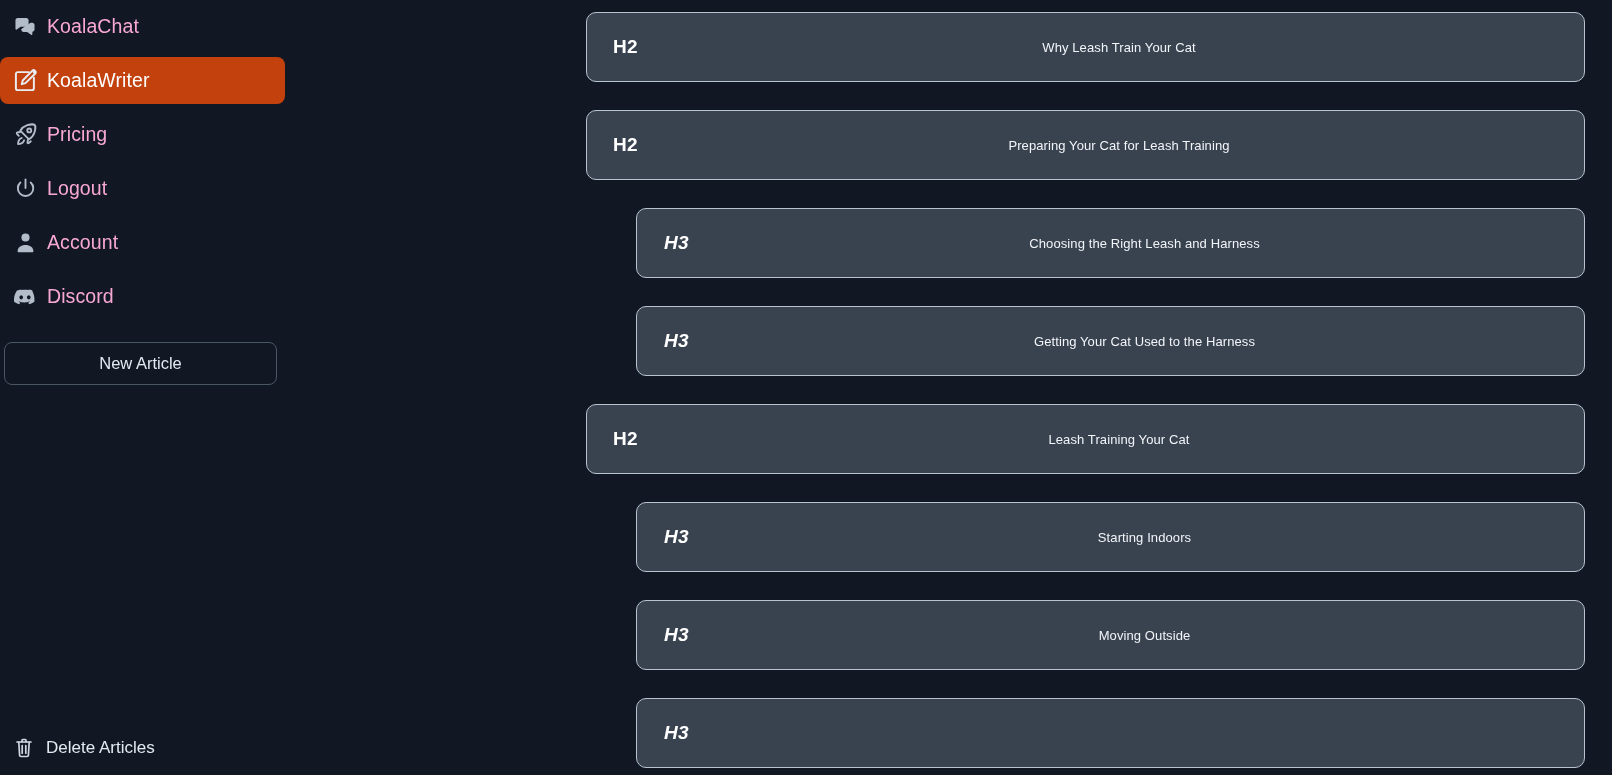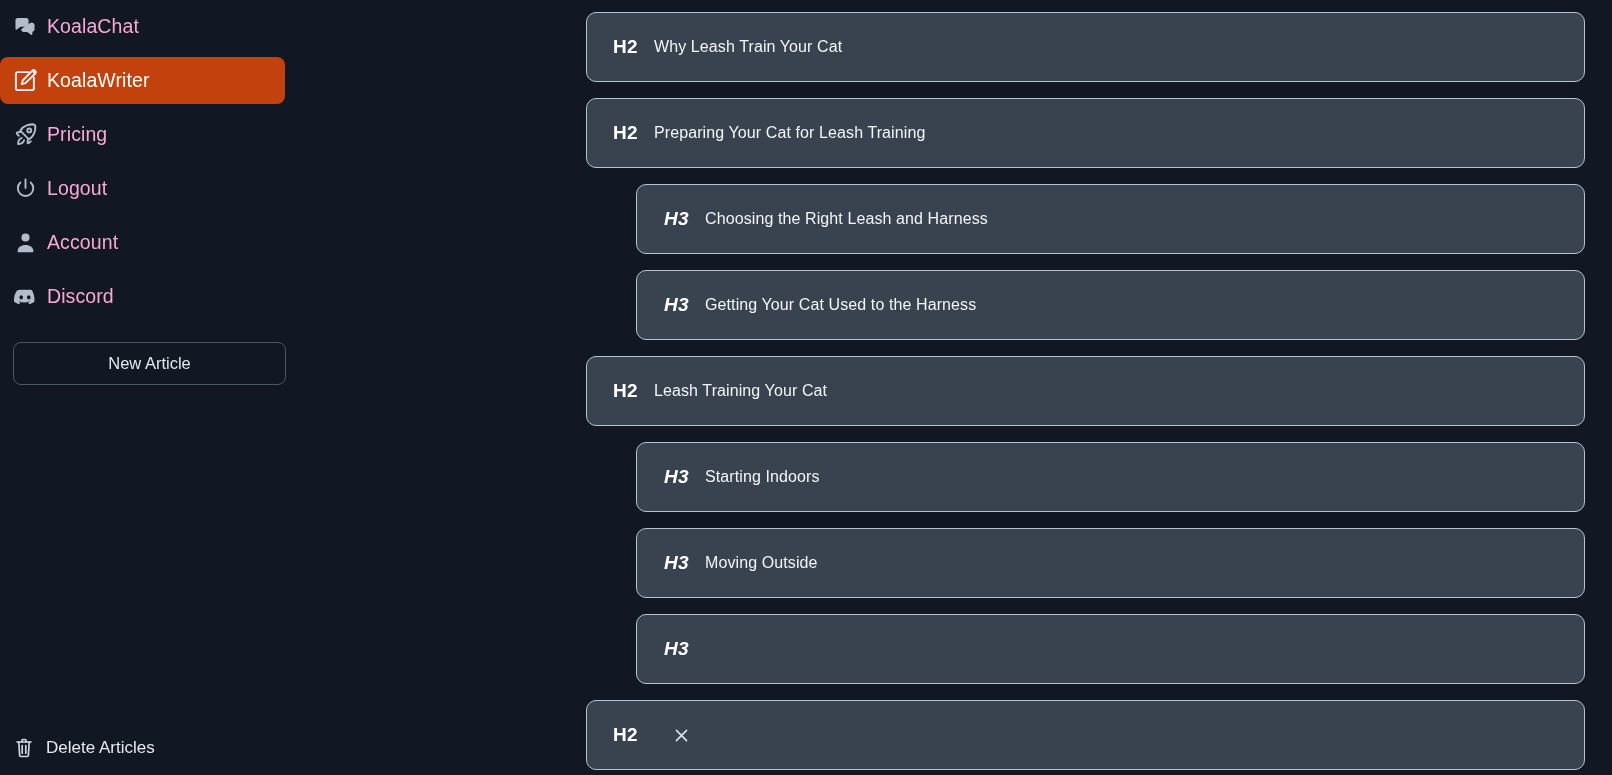--- a/index.html
+++ b/index.html
@@ -63,21 +63,21 @@
 
   .nav-label {
     font-size: 19.5px;
     color: #f9a8d4;
     letter-spacing: .1px;
     white-space: nowrap;
   }
   .nav-item.active .nav-label { color: #ffffff; }
 
   .new-article-wrap {
-    padding: 15px 8px 0 13px;
+    padding: 15px 8px 0 4px;
   }
   .new-article-btn {
     width: 273px;
     height: 43px;
     border: 1px solid #4b5663;
     border-radius: 8px;
     background: transparent;
     color: #e3e9f1;
     font-family: "Liberation Sans", sans-serif;
     font-size: 16.5px;
@@ -126,21 +126,21 @@
   }
 
   .h-card {
     position: relative;
     height: 70px;
     background: #39424f;
     border: 1px solid #b9c2cf;
     border-radius: 10px;
     display: flex;
     align-items: center;
-    margin-bottom: 16px;
+    margin-bottom: 28px;
     cursor: pointer;
   }
   .h-card.level-h3 {
     margin-left: 50px;
   }
 
   .h-tag {
     font-size: 19px;
     font-weight: bold;
     color: #ffffff;
@@ -149,25 +149,26 @@
     text-align: left;
     margin-left: 26px;
     letter-spacing: .2px;
   }
   .h-card.level-h3 .h-tag {
     margin-left: 27px;
     font-style: italic;
   }
 
   .h-text {
-    font-size: 16px;
+    font-size: 13px;
     color: #f2f5f9;
     letter-spacing: .1px;
     white-space: nowrap;
     flex: 1 1 auto;
+    text-align: center;
   }
 
   .h-close {
     width: 54px;
     min-width: 54px;
     height: 100%;
     display: flex;
     align-items: center;
     justify-content: center;
     color: #dde3ec;

